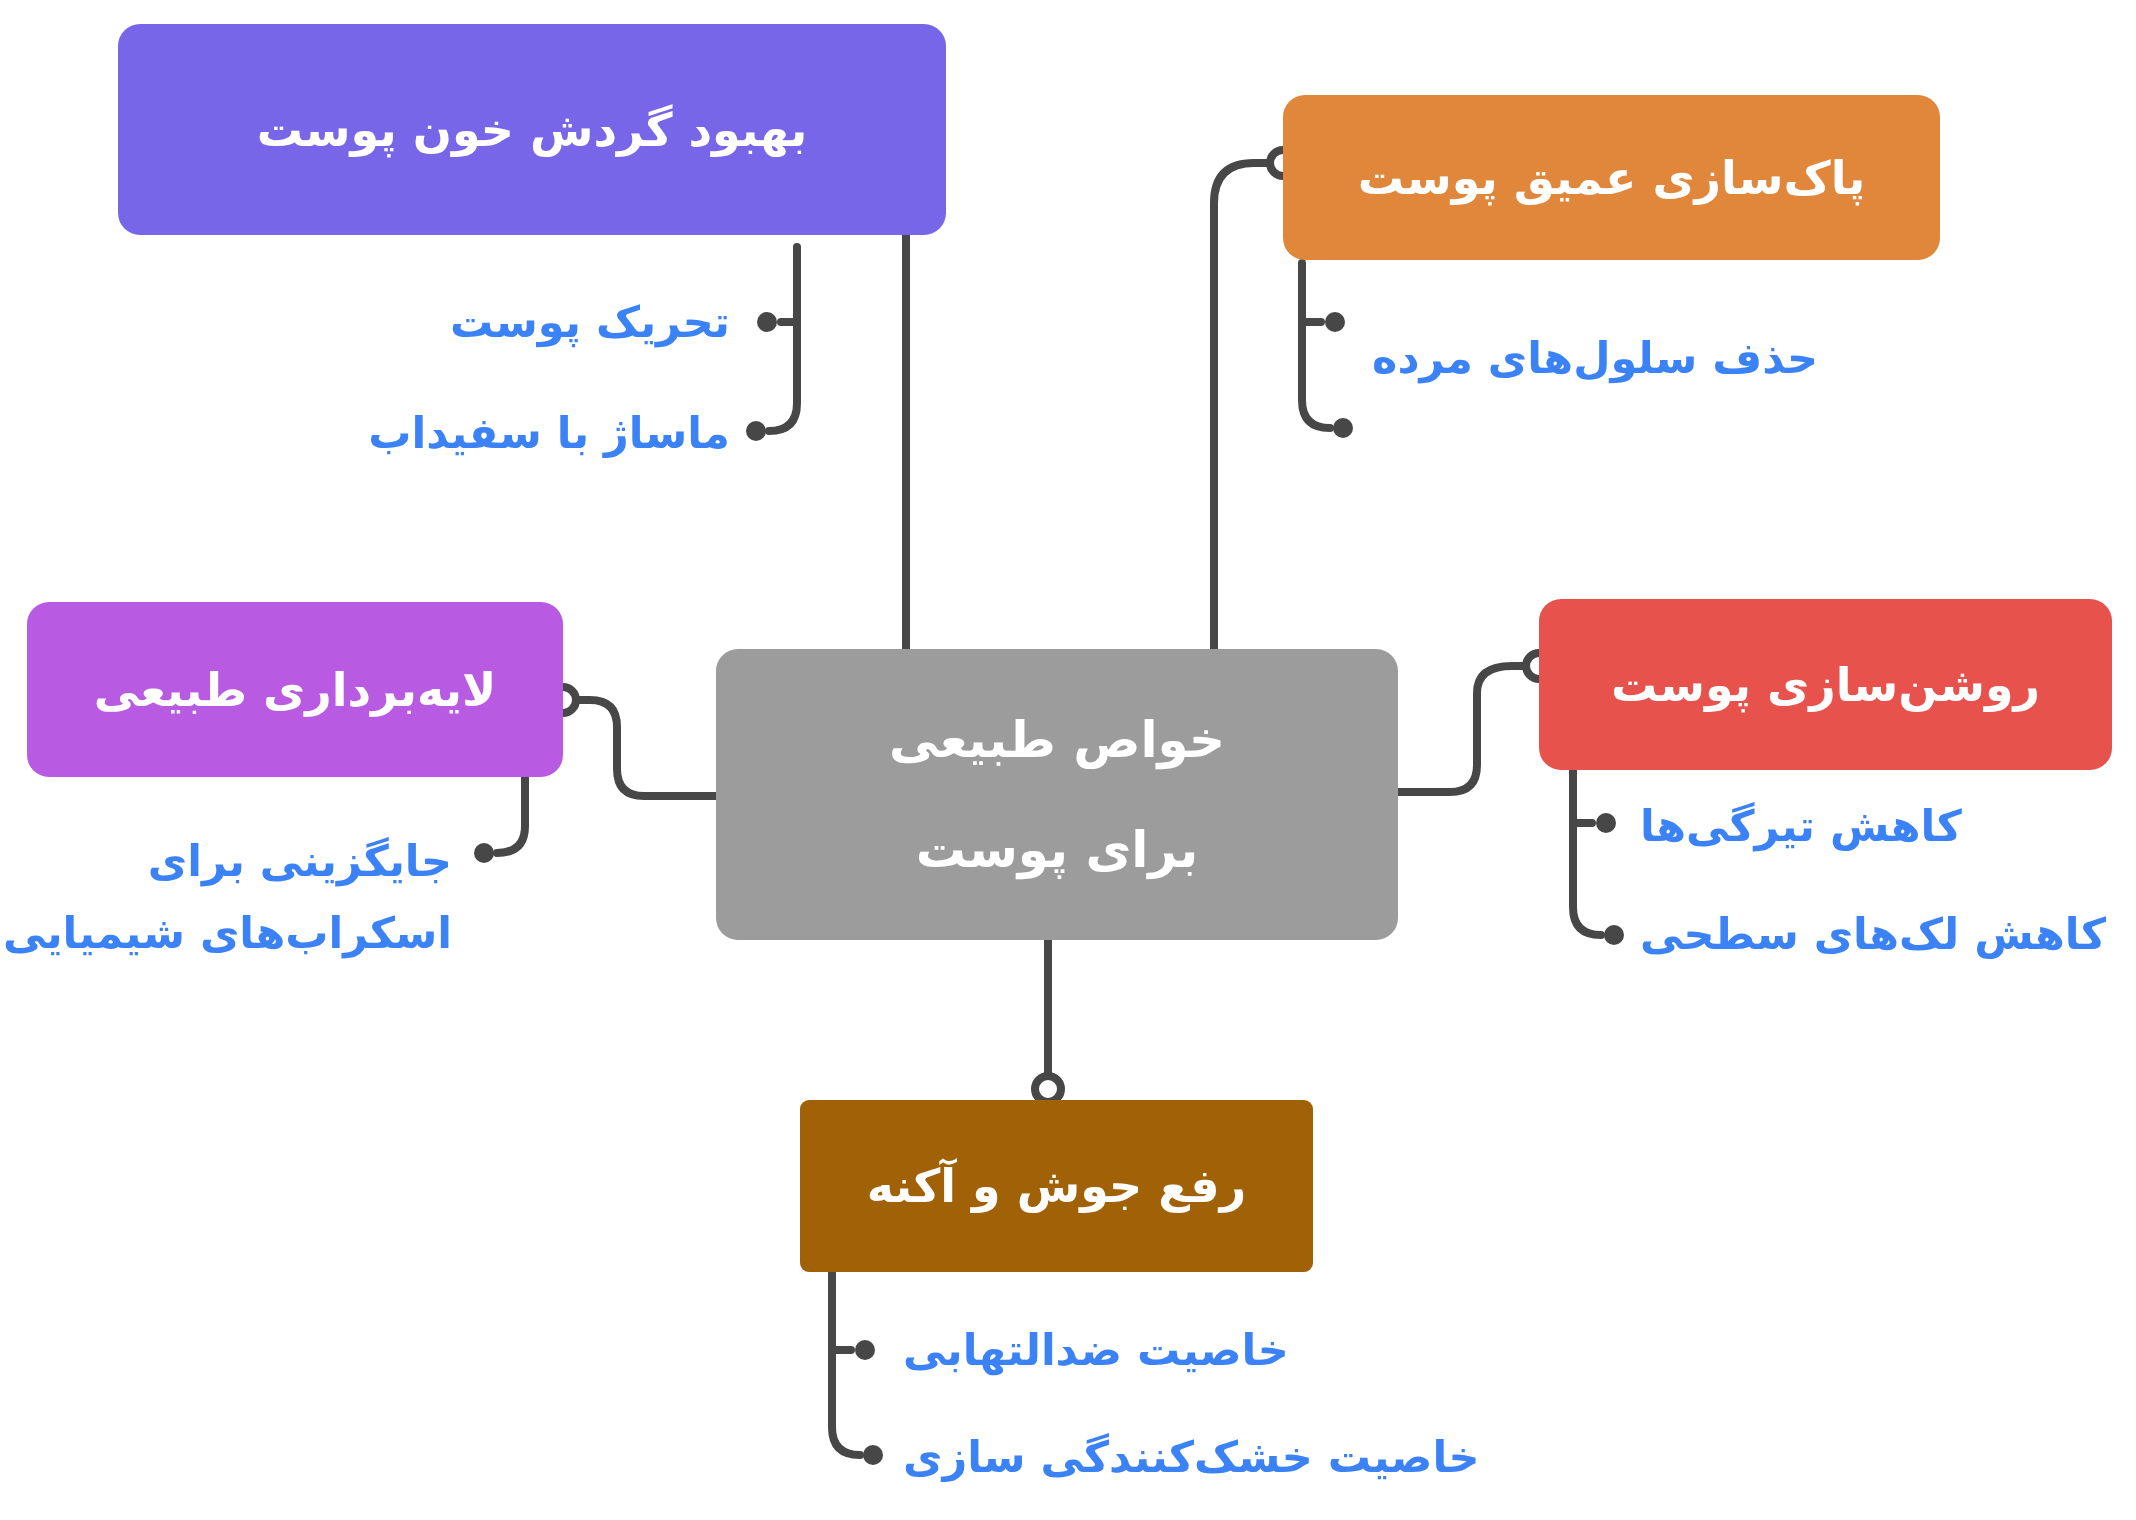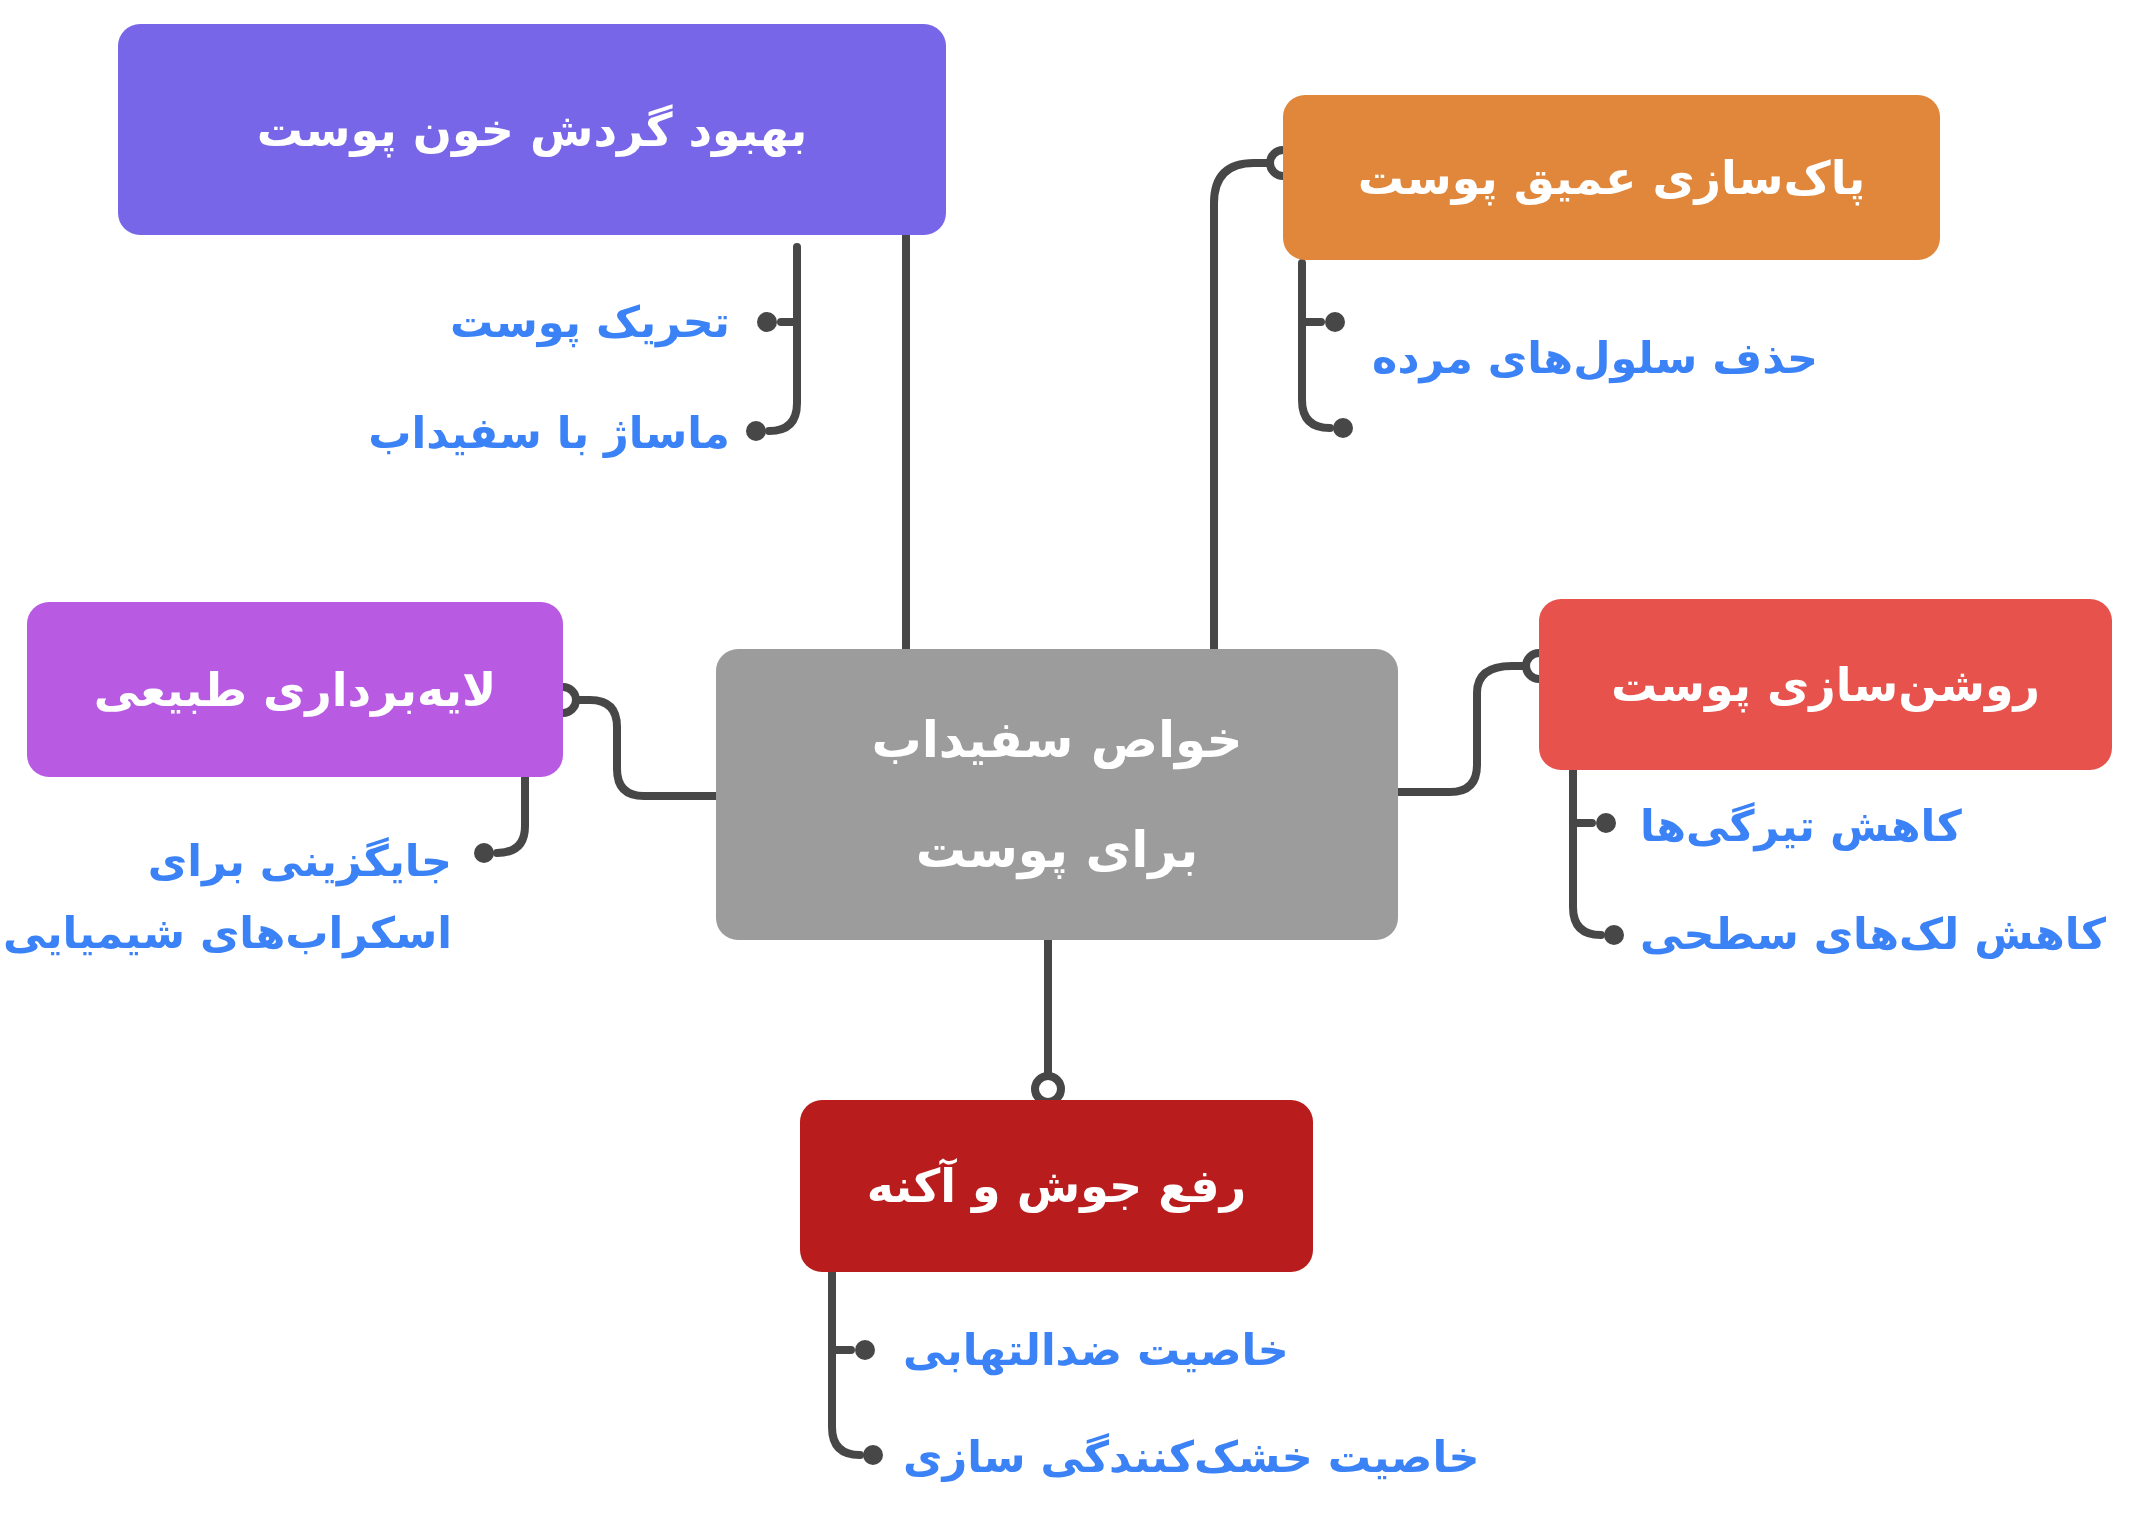--- a/index.html
+++ b/index.html
@@ -92,34 +92,34 @@
     <path class="path" d="M1048 940 V1075"></path>
     <circle class="dot-hollow" cx="1048" cy="1089" r="13"></circle>
     <path class="path" d="M832 1272 V1350 H851"></path>
     <circle class="dot-solid" cx="865" cy="1350" r="10"></circle>
     <path class="path" d="M832 1350 V1427 Q832 1455 860 1455"></path>
     <circle class="dot-solid" cx="873" cy="1455" r="10"></circle>
   </svg>
 
   <div class="node node-central" style="background-color: rgb(156, 156, 156);">
     <div>
-      <div>خواص سفیداب</div>
+      <div>خواص طبیعی</div>
       <div>برای پوست</div>
     </div>
   </div>
 
   <div class="node node-circ" style="background-color: rgb(119, 103, 232);">بهبود گردش خون پوست</div>
 
   <div class="node node-clean" style="background-color: rgb(224, 135, 59);">پاک‌سازی عمیق پوست</div>
 
   <div class="node node-exfo" style="background-color: rgb(185, 90, 227);">لایه‌برداری طبیعی</div>
 
   <div class="node node-bright" style="background-color: rgb(232, 82, 76);">روشن‌سازی پوست</div>
 
-  <div class="node node-acne" style="background-color: #b91c1c;">رفع جوش و آکنه</div>
+  <div class="node node-acne" style="background-color: #a16207; border-radius: 9px;">رفع جوش و آکنه</div>
 
   <div class="child-label" style="right:1406px; top:322px; text-align:right;">تحریک پوست</div>
   <div class="child-label" style="right:1406px; top:433px; text-align:right;">ماساژ با سفیداب</div>
 
   <div class="child-label" style="left:1372px; top:322px;margin-top:36px;">حذف سلول‌های مرده</div>
 
   <div class="child-label wrap2" style="right:1684px; top:897px;">جایگزینی برای اسکراب‌های شیمیایی</div>
 
   <div class="child-label" style="left:1640px; top:934px;">کاهش لک‌های سطحی</div>
   <div class="child-label" style="left:1640px; top:826px;">کاهش تیرگی‌ها</div>

